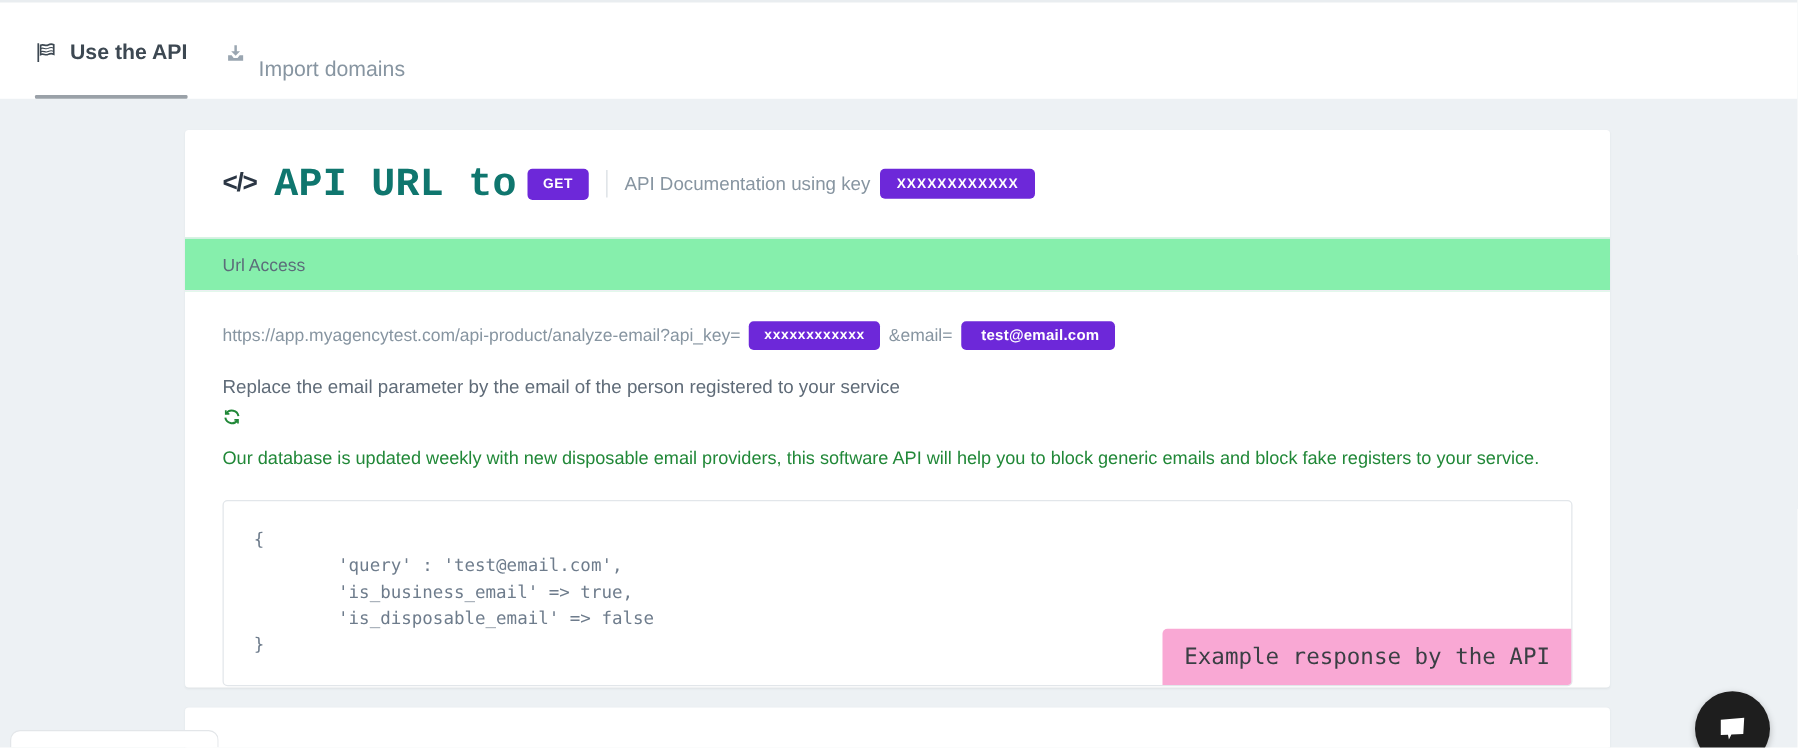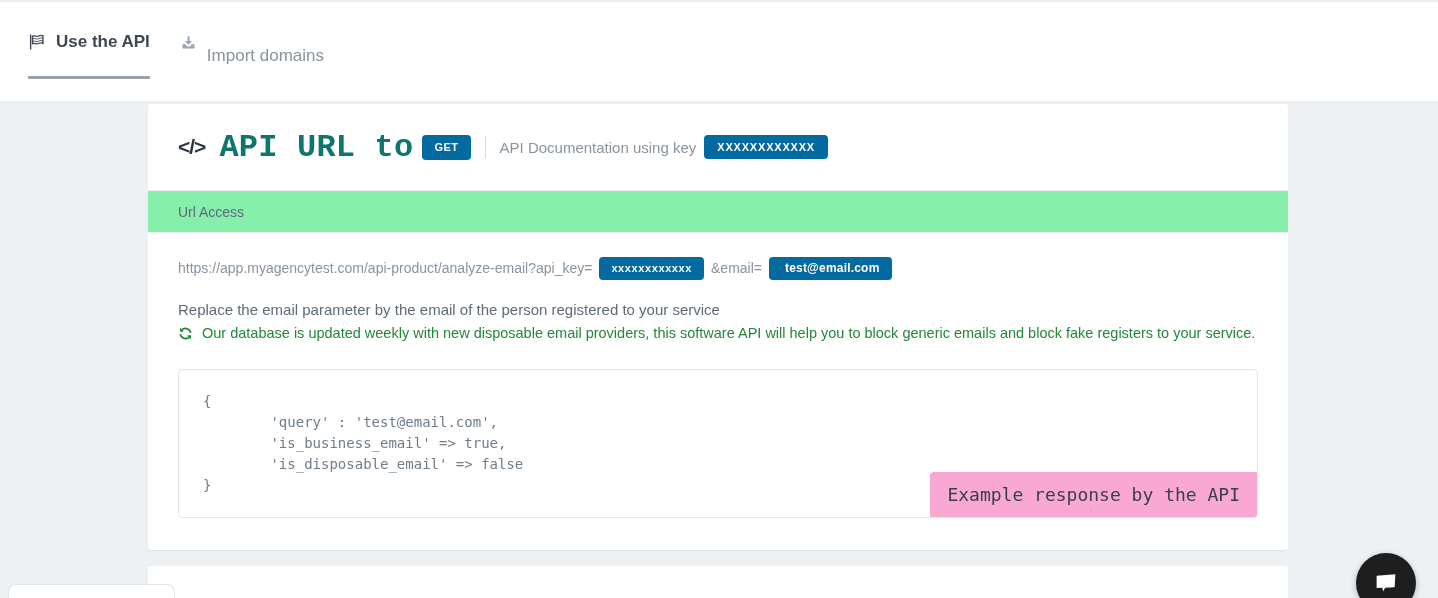--- a/index.html
+++ b/index.html
@@ -6,21 +6,21 @@
   html,body { width:1438px; height:598px; overflow:hidden; }
   body {
     font-family:"Liberation Sans", sans-serif;
     background:#edf1f4;
     position:relative;
     color:#3d4852;
   }
   
   .topbar {
     background:#ffffff;
-    height:101px;
+    height:79px;
     border-top:2px solid #e9edf0;
     display:flex;
     align-items:flex-start;
     padding:0 0 0 28px;
     position:relative;
   }
   .tab {
     display:flex; align-items:center; gap:10px;
     margin-top:28px; height:24px;
     cursor:pointer; position:relative;
@@ -48,21 +48,21 @@
     height:86px; display:flex; align-items:center; padding:0 30px;
   }
   .code-icon {
     font-size:21px; font-weight:700; color:#2b3644;
     letter-spacing:-1px; margin-right:14px;
   }
   .card-title {
     font-size:32px; font-weight:600; color:#0f766e; letter-spacing:.2px;font-family:Liberation Mono, monospace;
   }
   .badge {
-    background:#0369a1; color:#ffffff; border-radius:4px;
+    background:#6d28d9; color:#ffffff; border-radius:4px;
     font-weight:700; display:inline-flex; align-items:center; justify-content:center;
   }
   .badge.method {
     margin-left:9px; font-size:11px; letter-spacing:.5px;
     padding:6px 12px; height:25px;
   }
   .vdiv { width:1px; height:22px; background:#d8dde2; margin:0 14px 0 14px; }
   .doc-link {
     font-size:15px; color:#8795a1; text-decoration:none; cursor:pointer;
   }
@@ -83,21 +83,21 @@
   .url-text { font-size:14px; color:#8795a1; white-space:pre; }
   .badge.inline {
     font-size:11px; letter-spacing:.6px; height:23px;
     padding:5px 12px; margin:0 7px;
   }
   .badge.inline.email { font-size:12px; letter-spacing:.2px;padding-left:16px; }
   .desc { font-size:15px; color:#5f6b78; line-height:21px; }
   .desc.first { margin-top:19px; }
   .note {
     display:flex; align-items:flex-start; gap:9px;
-    margin-top:3px; font-size:14.5px; color:#218838; line-height:21px;
+    margin-top:3px; font-size:14.5px; color:#218838; line-height:21px;flex-direction:column;
   }
   .note .icon { margin-top:3px; flex:0 0 auto; }
   
   .code-block {
     position:relative; margin-top:22px; height:149px;
     border:1px solid #e2e6ea; border-radius:4px; background:#ffffff;
   }
   .code-block pre {
     font-family:"DejaVu Sans Mono","Liberation Mono",monospace;
     font-size:14px; line-height:21px; color:#6e7c8c;

